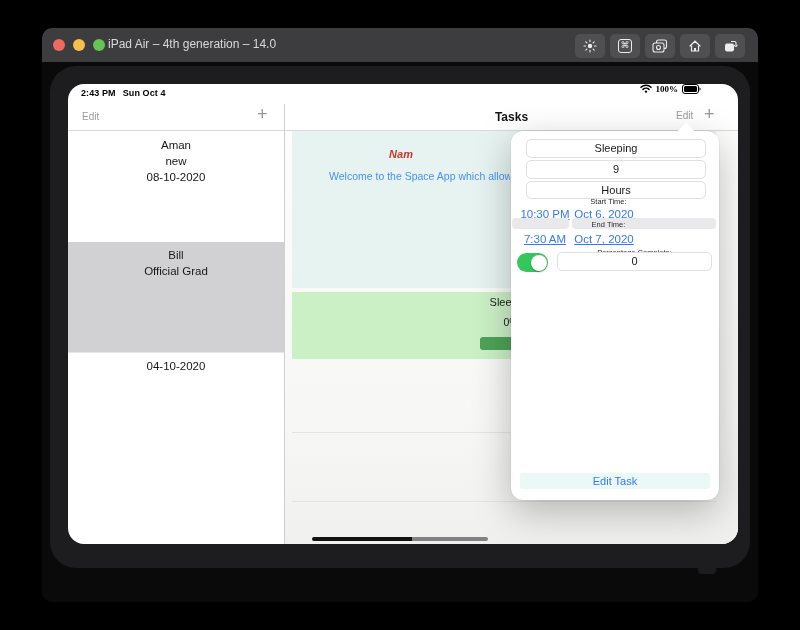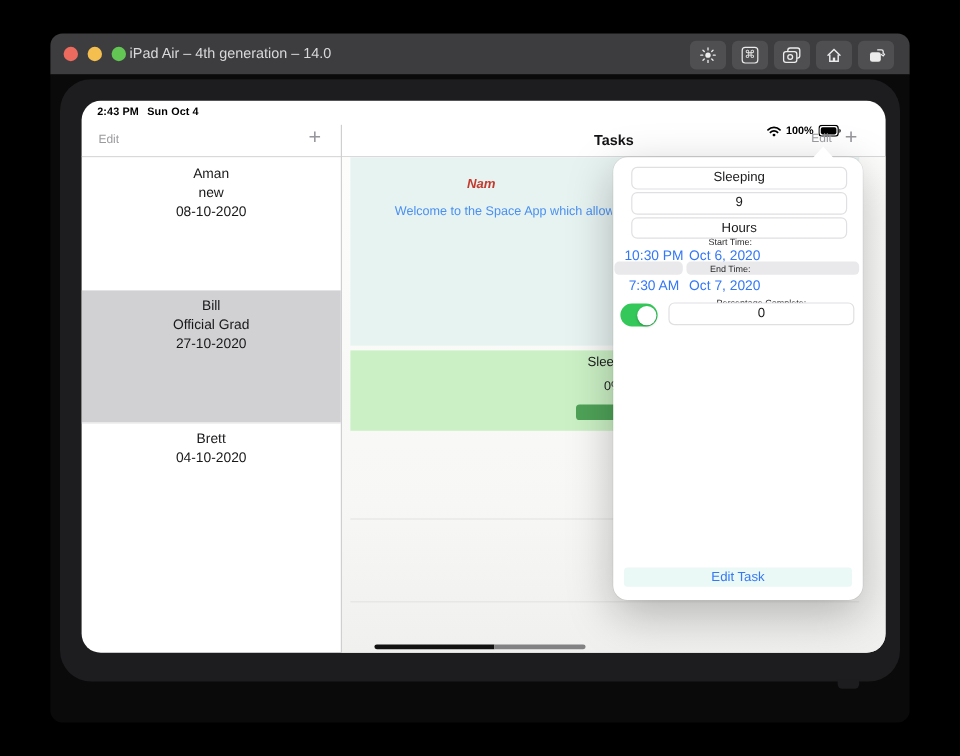--- a/index.html
+++ b/index.html
@@ -28,22 +28,22 @@
            background:#1d1d1f; border-radius:26px; }
   .bezel-notch { position:absolute; left:648px; top:500px; width:18px; height:8px;
                  background:#1d1d1f; border-radius:0 0 4px 4px; }
   .screen { position:absolute; left:18px; top:18px; width:670px; height:460px;
             background:#fff; border-radius:16px; overflow:hidden; }
 
   
   .st-left { position:absolute; left:13px; top:4px; font-size:9px; font-weight:700;
              color:#000; letter-spacing:.1px; }
   .st-left span { margin-right:7px; }
-  .st-right { position:absolute; right:36px; top:20px; display:flex; align-items:flex-end;
-              gap:4px; font-size:9px; font-weight:700; color:#000; }
+  .st-right { position:absolute; right:36px; top:0; display:flex; align-items:flex-start;
+              gap:4px; font-size:9px; font-weight:700; color:#000;font-family:Liberation Serif, serif; }
 
   
   .hairline-h { position:absolute; left:0; top:46px; width:670px; height:1px; background:#d9d9db; }
   .divider-v  { position:absolute; left:216px; top:20px; width:1px; height:440px; background:#cfcfd2; }
   .hdr-label  { position:absolute; font-size:10px; color:#9a9a9f; top:27px; }
   .hdr-title  { position:absolute; top:26px; font-size:12px; font-weight:700; color:#141416; text-align:center; }
   .plus-btn   { position:absolute; top:20px; font-size:18px; font-weight:300; color:#96969b; }
 
   
   .srow { position:absolute; left:0; width:216px; text-align:center; padding-top:5px; }
@@ -76,21 +76,21 @@
   .popover { position:absolute; left:443px; top:47px; width:208px; height:369px;
              background:#fff; border-radius:12px;
              box-shadow:0 0 0 0.5px rgba(0,0,0,.08), 0 12px 38px rgba(0,0,0,.26); }
   .pop-arrow { position:absolute; left:166px; top:-9px; width:0; height:0;
                border-left:9px solid transparent; border-right:9px solid transparent;
                border-bottom:10px solid #fff; }
   .pfield { position:absolute; left:15px; width:180px; height:19px; background:#fff;
             border:1px solid #e0e0e3; border-radius:5px; text-align:center;
             font-size:11px; line-height:17px; color:#1a1a1c; }
   .plabel { position:absolute; font-size:7.5px; color:#2b2b2d; text-align:center; }
-  .pblue  { position:absolute; font-size:11.5px; color:#3478f6; text-align:center; }
+  .pblue  { position:absolute; font-size:11.5px; color:#3478f6; text-align:center;text-decoration:underline; }
   .gstrip { position:absolute; height:11px; background:#e9e9eb; border-radius:4px; }
   .toggle { position:absolute; left:6px; top:122px; width:31px; height:19px;
             background:#34c759; border-radius:10px; }
   .knob   { position:absolute; right:1.5px; top:1.5px; width:16px; height:16px;
             background:#fff; border-radius:50%; box-shadow:0 1px 2px rgba(0,0,0,.3); }
   .edit-task { position:absolute; left:9px; top:342px; width:190px; height:16px;
                background:#eaf8f6; border-radius:3px; text-align:center;
                font-size:11px; line-height:16px; color:#3478f6; }
 </style>
 </head>
@@ -177,24 +177,22 @@
     <div class="plus-btn" style="left:636px">+</div>
 
     <div class="srow" style="top:48px;height:128px">
       <div>Aman</div>
       <div>new</div>
       <div>08-10-2020</div>
     </div>
     <div class="srow sel" style="top:158px;height:110px">
       <div>Bill</div>
       <div>Official Grad</div>
-      <div>27-10-2020</div>
     </div>
     <div class="srow bline" style="top:268px;height:110px">
-      <div>Brett</div>
       <div>04-10-2020</div>
     </div>
 
     <div class="main-bg"></div>
     <div class="cyan-box"></div>
     <div class="red-clip">Nam</div>
     <div class="blue-clip">Welcome to the Space App which allows yo</div>
 
     <div class="green-box"></div>
     <div class="gb-label">Sleeping</div>

